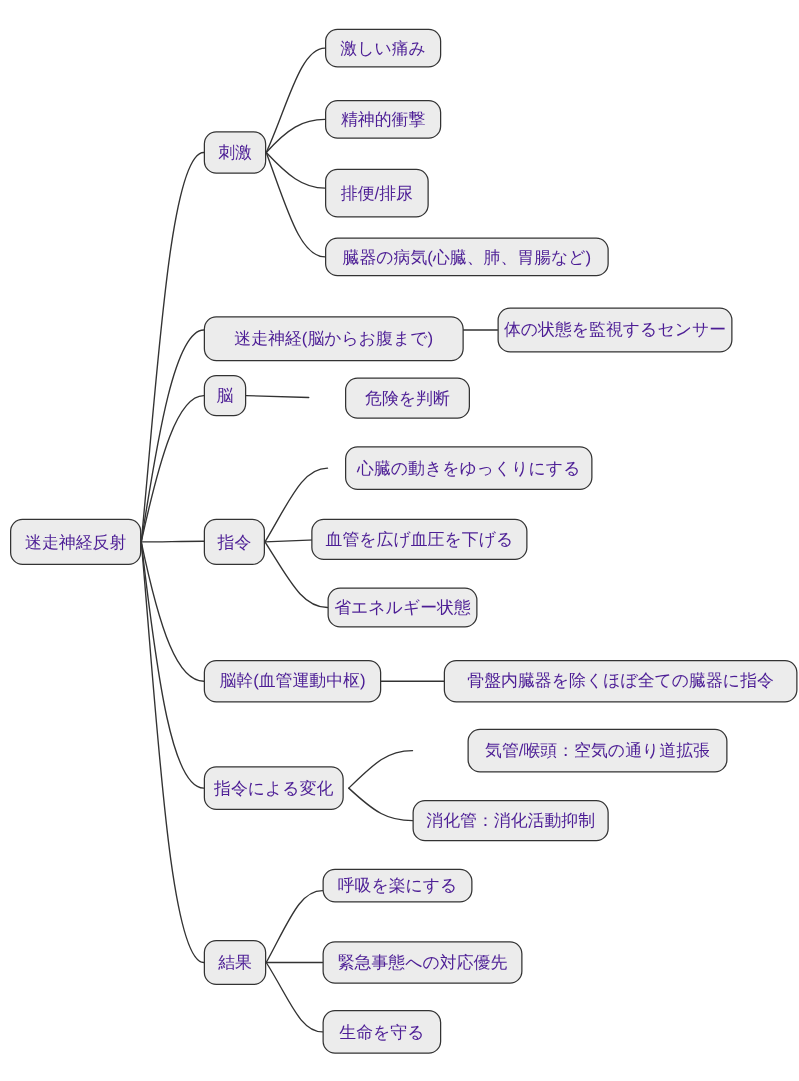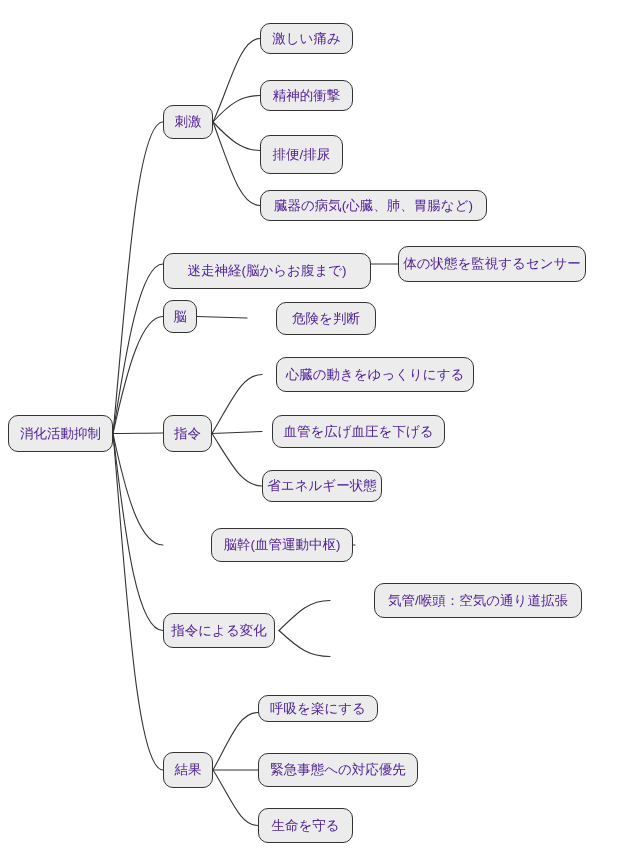--- a/index.html
+++ b/index.html
@@ -70,42 +70,44 @@
     <path d="M212,433.5 C232,465 242,486 262,486"></path>
 
     <path d="M279,630.5 C300,610 310,600.5 330,600.5"></path>
     <path d="M279,630.5 C300,650 310,656.5 330,656.5"></path>
 
     <path d="M213,770 C232,735 240,712.5 258,712.5"></path>
     <path d="M213,770 L258,770"></path>
     <path d="M213,770 C232,800 240,825.5 258,825.5"></path>
   </svg>
 
-  <div class="node" style="left:8px; top:415px; width:105px; height:37px;">消化活動抑制</div>
+  <div class="node" style="left:8px; top:415px; width:105px; height:37px;">迷走神経反射</div>
 
   <div class="node" style="left:163px; top:105px; width:50px; height:34px;">刺激</div>
   <div class="node" style="left:260px; top:23px; width:93px; height:31px;">激しい痛み</div>
   <div class="node" style="left:260px; top:80px; width:93px; height:31px;">精神的衝撃</div>
   <div class="node" style="left:260px; top:135px; width:83px; height:39px;">排便/排尿</div>
   <div class="node" style="left:260px; top:190px; width:227px; height:31px;">臓器の病気(心臓、肺、胃腸など)</div>
 
   <div class="node" style="left:163px; top:253px; width:208px; height:36px;">迷走神経(脳からお腹まで)</div>
   <div class="node" style="left:398px; top:246px; width:188px; height:36px;">体の状態を監視するセンサー</div>
 
   <div class="node" style="left:163px; top:300px; width:34px; height:33px;">脳</div>
   <div class="node" style="left:242px; top:302px; width:100px; height:33px;margin-left:34px;">危険を判断</div>
 
   <div class="node" style="left:163px; top:415px; width:49px; height:37px;">指令</div>
   <div class="node" style="left:262px; top:357px; width:198px; height:35px;margin-left:14px;">心臓の動きをゆっくりにする</div>
-  <div class="node" style="left:272px; top:415px; width:173px; height:33px;">血管を広げ血圧を下げる</div>
+  <div class="node" style="left:249px; top:415px; width:173px; height:33px;">血管を広げ血圧を下げる</div>
   <div class="node" style="left:262px; top:470px; width:120px; height:32px;">省エネルギー状態</div>
 
-  <div class="node" style="left:163px; top:528px; width:142px; height:34px;margin-left:48px;">脳幹(血管運動中枢)</div>
+  <div class="node" style="left:163px; top:528px; width:142px; height:34px;">脳幹(血管運動中枢)</div>
+  <div class="node" style="left:355px; top:528px; width:283px; height:34px;">骨盤内臓器を除くほぼ全ての臓器に指令</div>
 
   <div class="node" style="left:163px; top:613px; width:112px; height:35px;">指令による変化</div>
   <div class="node" style="left:330px; top:583px; width:208px; height:35px;margin-left:44px;">気管/喉頭：空気の通り道拡張</div>
+  <div class="node" style="left:330px; top:640px; width:157px; height:33px;">消化管：消化活動抑制</div>
 
   <div class="node" style="left:163px; top:752px; width:50px; height:36px;">結果</div>
   <div class="node" style="left:258px; top:695px; width:120px; height:27px;">呼吸を楽にする</div>
   <div class="node" style="left:258px; top:753px; width:160px; height:34px;">緊急事態への対応優先</div>
   <div class="node" style="left:258px; top:808px; width:95px; height:35px;">生命を守る</div>
 
 </div>
 
 </body></html>

